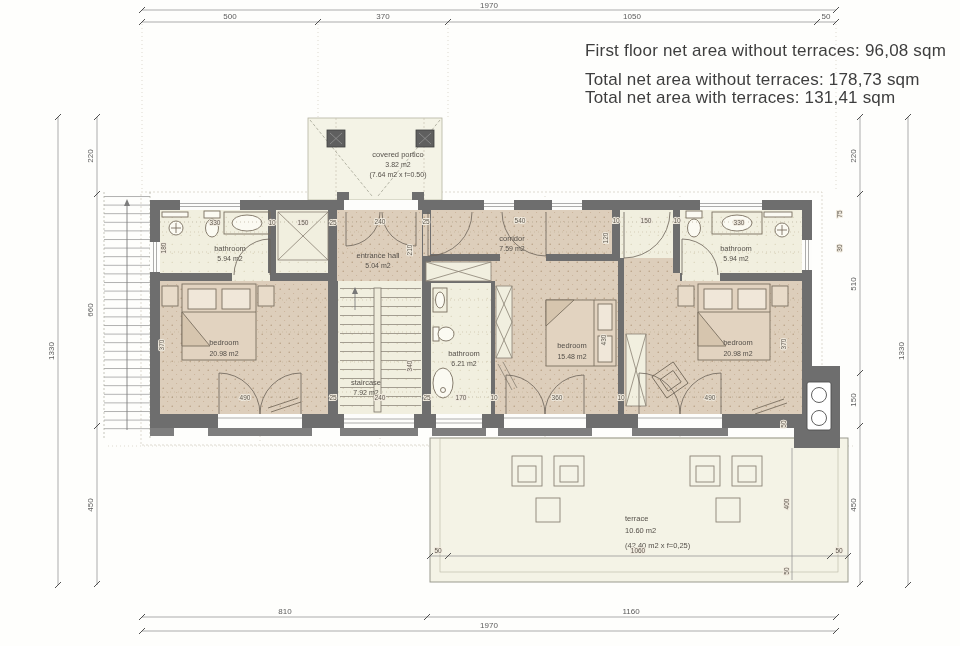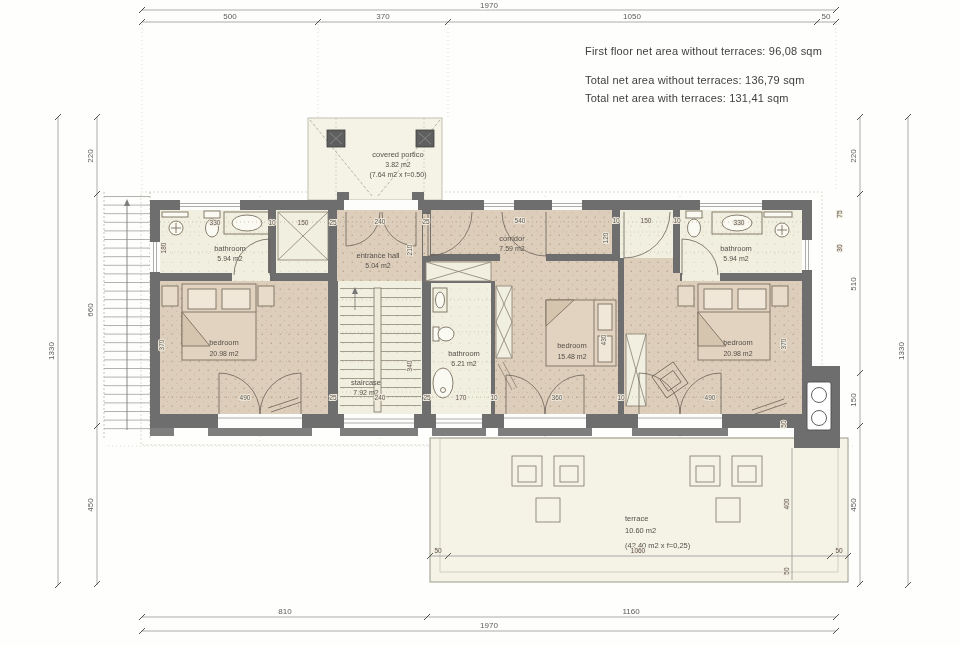--- a/index.html
+++ b/index.html
@@ -8,21 +8,21 @@
   #plan-svg{position:absolute;left:0;top:0;}
   .dimtext{font-family:"Liberation Sans",sans-serif;font-size:8px;fill:#5c5c5c;
            paint-order:stroke;stroke:#fefefc;stroke-width:2.5px;text-anchor:middle;}
   .idim{font-family:"Liberation Sans",sans-serif;font-size:6.5px;fill:#5f584e;
         paint-order:stroke;stroke:#efe9dd;stroke-width:2px;text-anchor:middle;}
   .roomname{font-family:"Liberation Sans",sans-serif;font-size:7.5px;fill:#55504a;
             paint-order:stroke;stroke-width:0;text-anchor:middle;}
   .roomnote{font-family:"Liberation Sans",sans-serif;font-size:7px;fill:#55504a;text-anchor:middle;}
   .terrtxt{font-family:"Liberation Sans",sans-serif;font-size:7.5px;fill:#55504a;text-anchor:start;}
   #summary{position:absolute;left:585px;top:42px;width:330px;color:#3e3e3e;
-           font-size:11px;line-height:18px;letter-spacing:0.2px;}
+           font-size:17px;line-height:18px;letter-spacing:0.2px;}
   #summary .grp+.grp{margin-top:11px;}
   #summary div{white-space:nowrap;}
 </style>
 </head>
 <body>
 
 <div id="stage">
 
 <svg id="plan-svg" width="960" height="646" viewBox="0 0 960 646">
   <defs>
@@ -468,18 +468,18 @@
   <text class="dimtext" transform="rotate(-90 856 400)" x="856" y="400">150</text>
   <text class="dimtext" transform="rotate(-90 856 505)" x="856" y="505">450</text>
   <text class="dimtext" transform="rotate(-90 904 351)" x="904" y="351">1330</text>
 </svg>
 
 <div id="summary">
   <div class="grp">
     <div>First floor net area without terraces: 96,08 sqm</div>
   </div>
   <div class="grp">
-    <div>Total net area without terraces: 136,79 sqm</div>
+    <div>Total net area without terraces: 178,73 sqm</div>
     <div>Total net area with terraces: 131,41 sqm</div>
   </div>
 </div>
 
 </div>
 
 </body></html>

